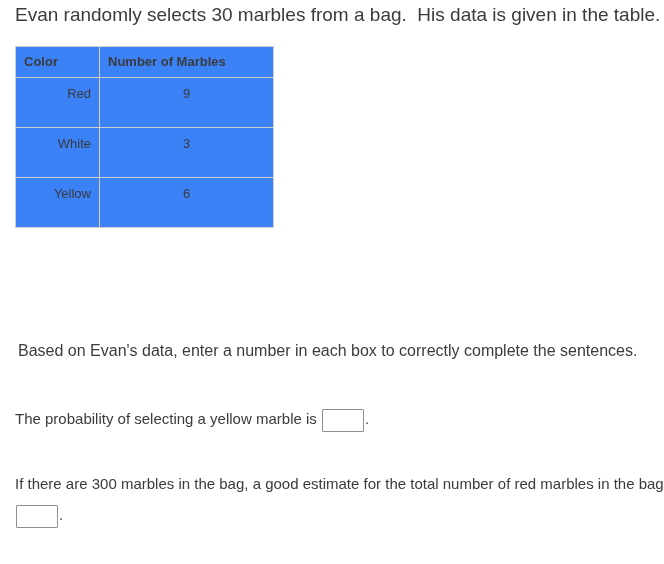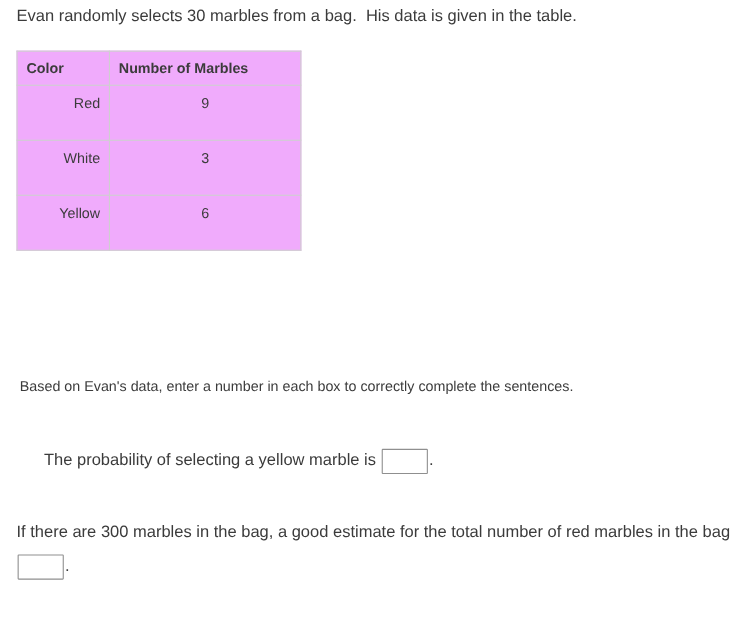--- a/index.html
+++ b/index.html
@@ -13,34 +13,34 @@
     overflow: hidden;
     font-family: "Liberation Sans", sans-serif;
     color: #3b3b3b;
     position: relative;
   }
 
   .intro-line {
     position: absolute;
     left: 15px;
     top: 6px;
-    font-size: 15px;
+    font-size: 19px;
     line-height: 17px;
     color: #3b3b3b;
     white-space: pre;
   }
 
   .marble-table {
     position: absolute;
     left: 15px;
     top: 46px;
     border-collapse: collapse;
     table-layout: fixed;
     width: 224px;
-    background: #f0abfc;
+    background: #3b82f6;
   }
   .marble-table th,
   .marble-table td {
     border: 1px solid #cfcfcf;
     font-weight: normal;
     font-size: 13px;
     color: #3b3b3b;
     vertical-align: top;
   }
   .marble-table th {
@@ -59,34 +59,34 @@
   .marble-table td.cell-count {
     padding: 8px 8px 8px 8px;
     text-align: center;
     height: 33px;
   }
 
   .instruction-line {
     position: absolute;
     left: 18px;
     top: 342px;
-    font-size: 13px;
+    font-size: 16px;
     line-height: 17px;
     color: #3b3b3b;
   }
 
   .sentence {
     position: absolute;
     left: 15px;
     font-size: 15px;
     line-height: 31px;
     color: #3b3b3b;
     white-space: nowrap;
   }
-  .sentence-1 { top: 403px; margin-left: 25px; }
+  .sentence-1 { top: 403px; }
   .sentence-2 { top: 468px; white-space: normal; width: 680px; }
 
   .answer-box {
     display: inline-block;
     width: 42px;
     height: 23px;
     border: 1px solid #8f8f8f;
     background: #ffffff;
     vertical-align: middle;
     margin: 0 1px;

